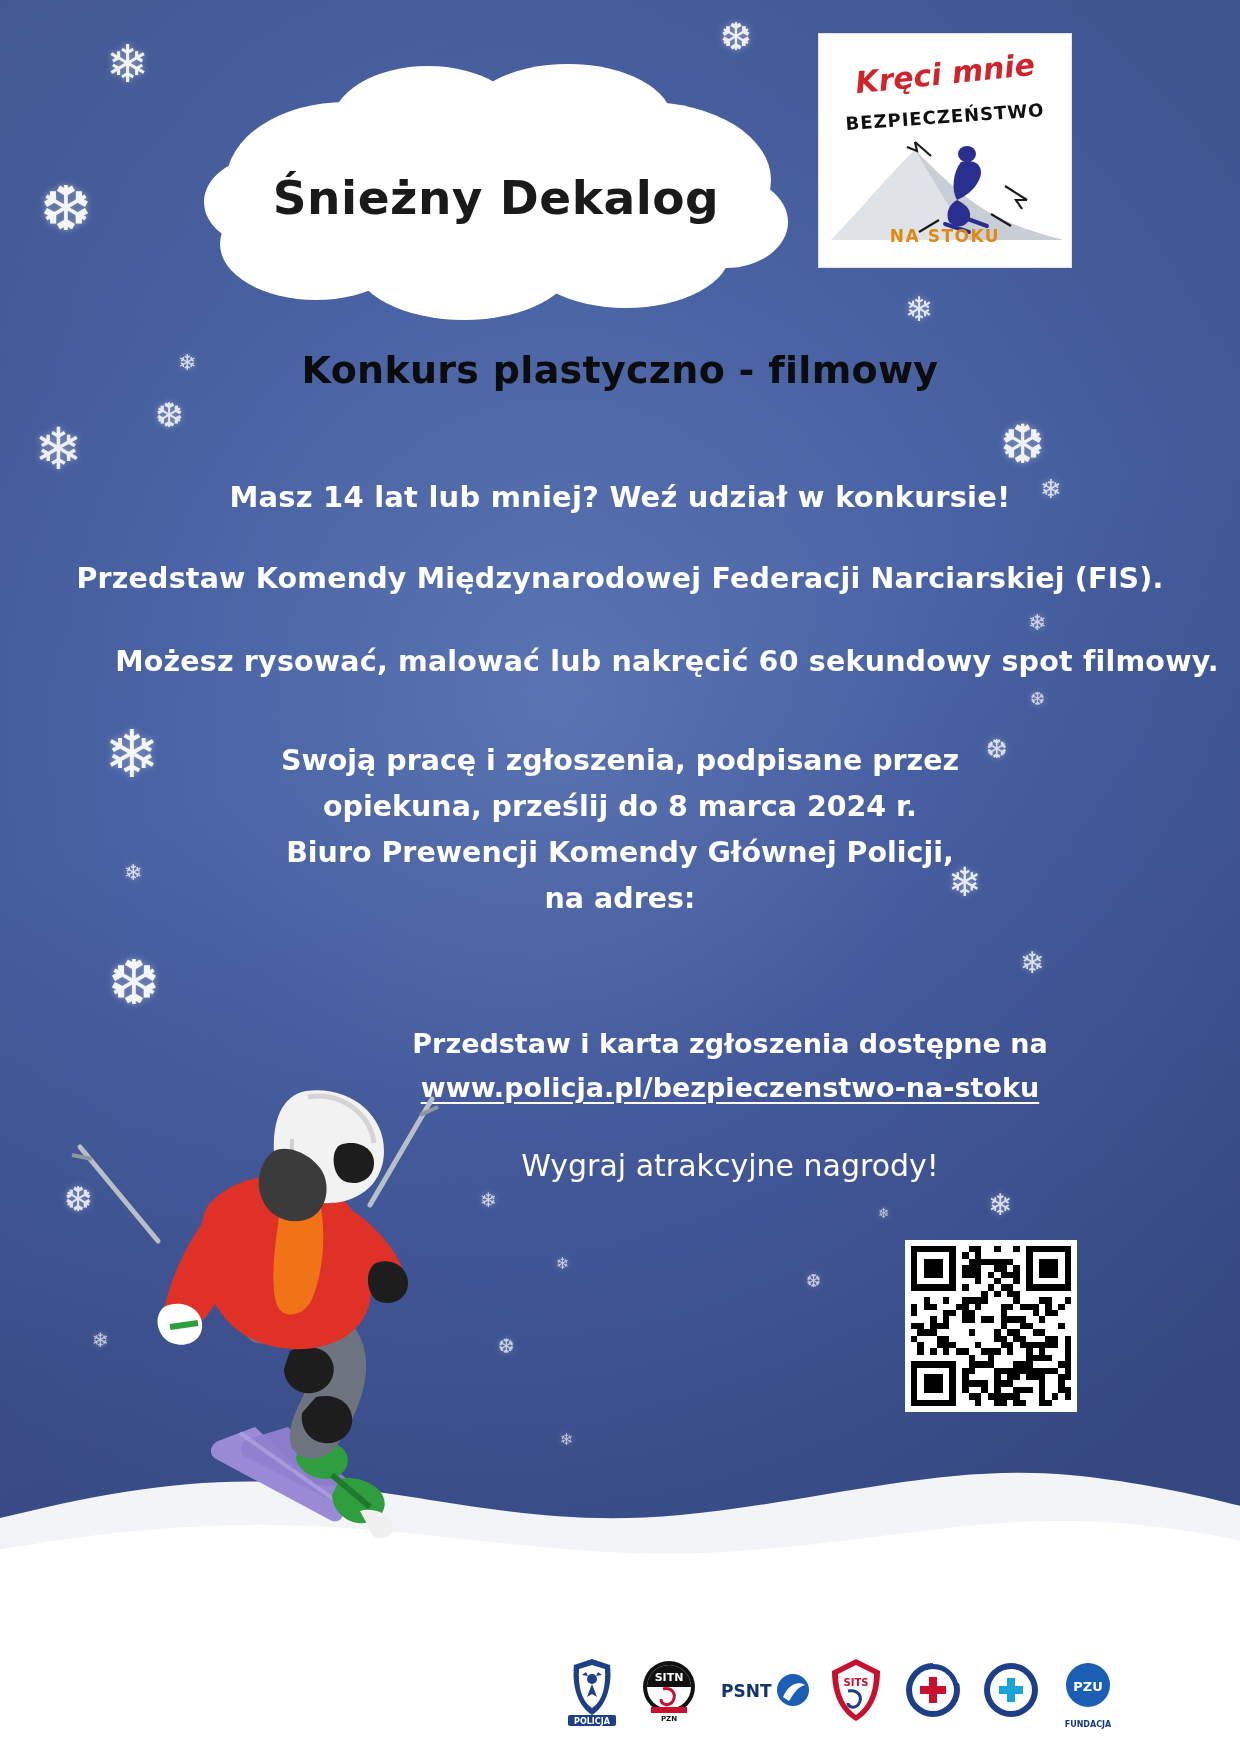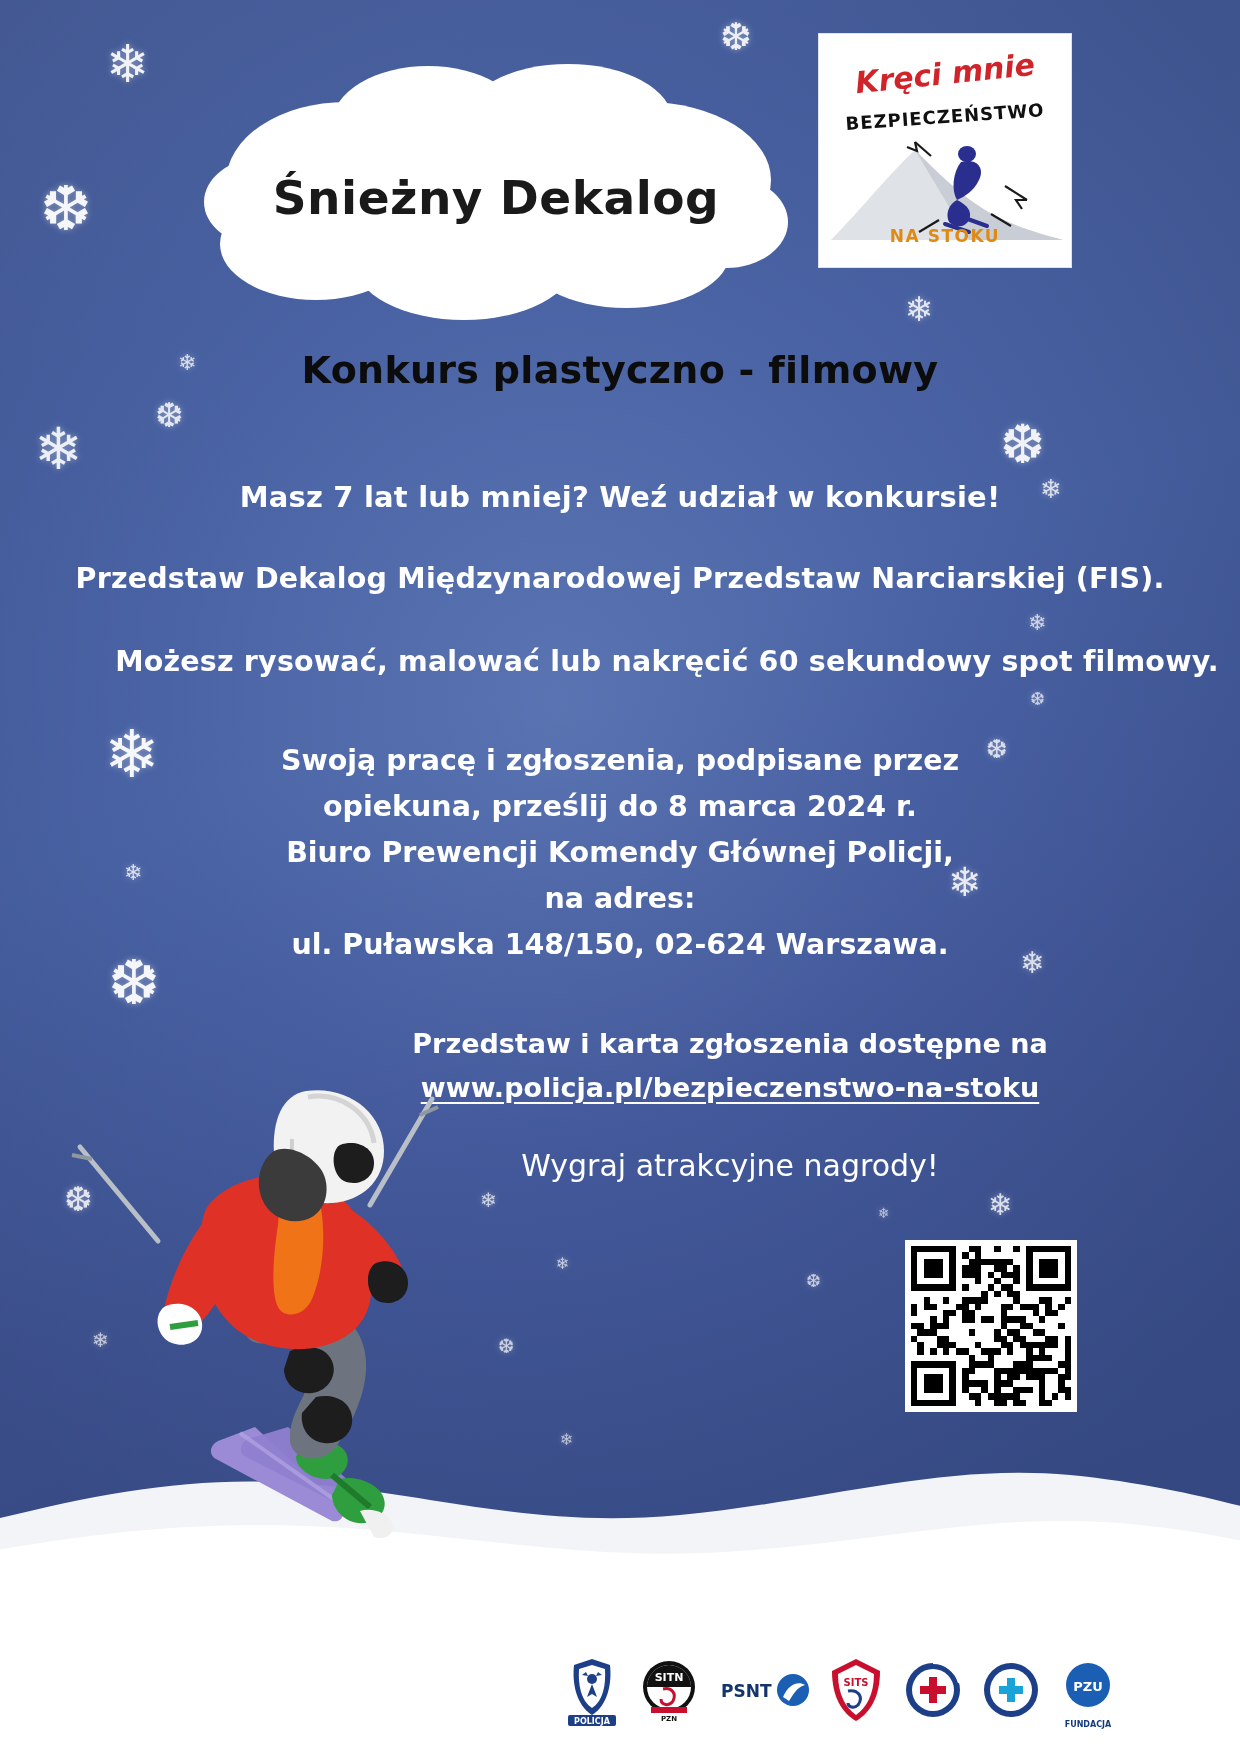--- a/index.html
+++ b/index.html
@@ -309,30 +309,29 @@
         <line x1="146" y1="104" x2="168" y2="112"></line>
       </g>
     </svg>
     <div class="logo-line1">Kręci mnie</div>
     <div class="logo-line2">BEZPIECZEŃSTWO</div>
     <div class="logo-line3">NA STOKU</div>
   </div>
 
   <div class="subtitle">Konkurs plastyczno - filmowy</div>
 
-  <div class="line l1">Masz 7 lat lub mniej? Weź udział w konkursie!</div>
-  <div class="line l2">Przedstaw Dekalog Międzynarodowej Przedstaw Narciarskiej (FIS).</div>
+  <div class="line l1">Masz 14 lat lub mniej? Weź udział w konkursie!</div>
+  <div class="line l2">Przedstaw Komendy Międzynarodowej Federacji Narciarskiej (FIS).</div>
   <div class="line l3">Możesz rysować, malować lub nakręcić 60 sekundowy spot filmowy.</div>
 
   <div class="block-center">
     <div>Swoją pracę i zgłoszenia, podpisane przez</div>
     <div>opiekuna, prześlij do 8 marca 2024 r.</div>
     <div>Biuro Prewencji Komendy Głównej Policji,</div>
     <div>na adres:</div>
-    <div>ul. Puławska 148/150, 02-624 Warszawa.</div>
   </div>
 
   <div class="block-right">
     <div>Przedstaw i karta zgłoszenia dostępne na</div>
     <div class="url-line">www.policja.pl/bezpieczenstwo-na-stoku</div>
   </div>
 
   <div class="prize-line">Wygraj atrakcyjne nagrody!</div>
 
   <div class="qr">

